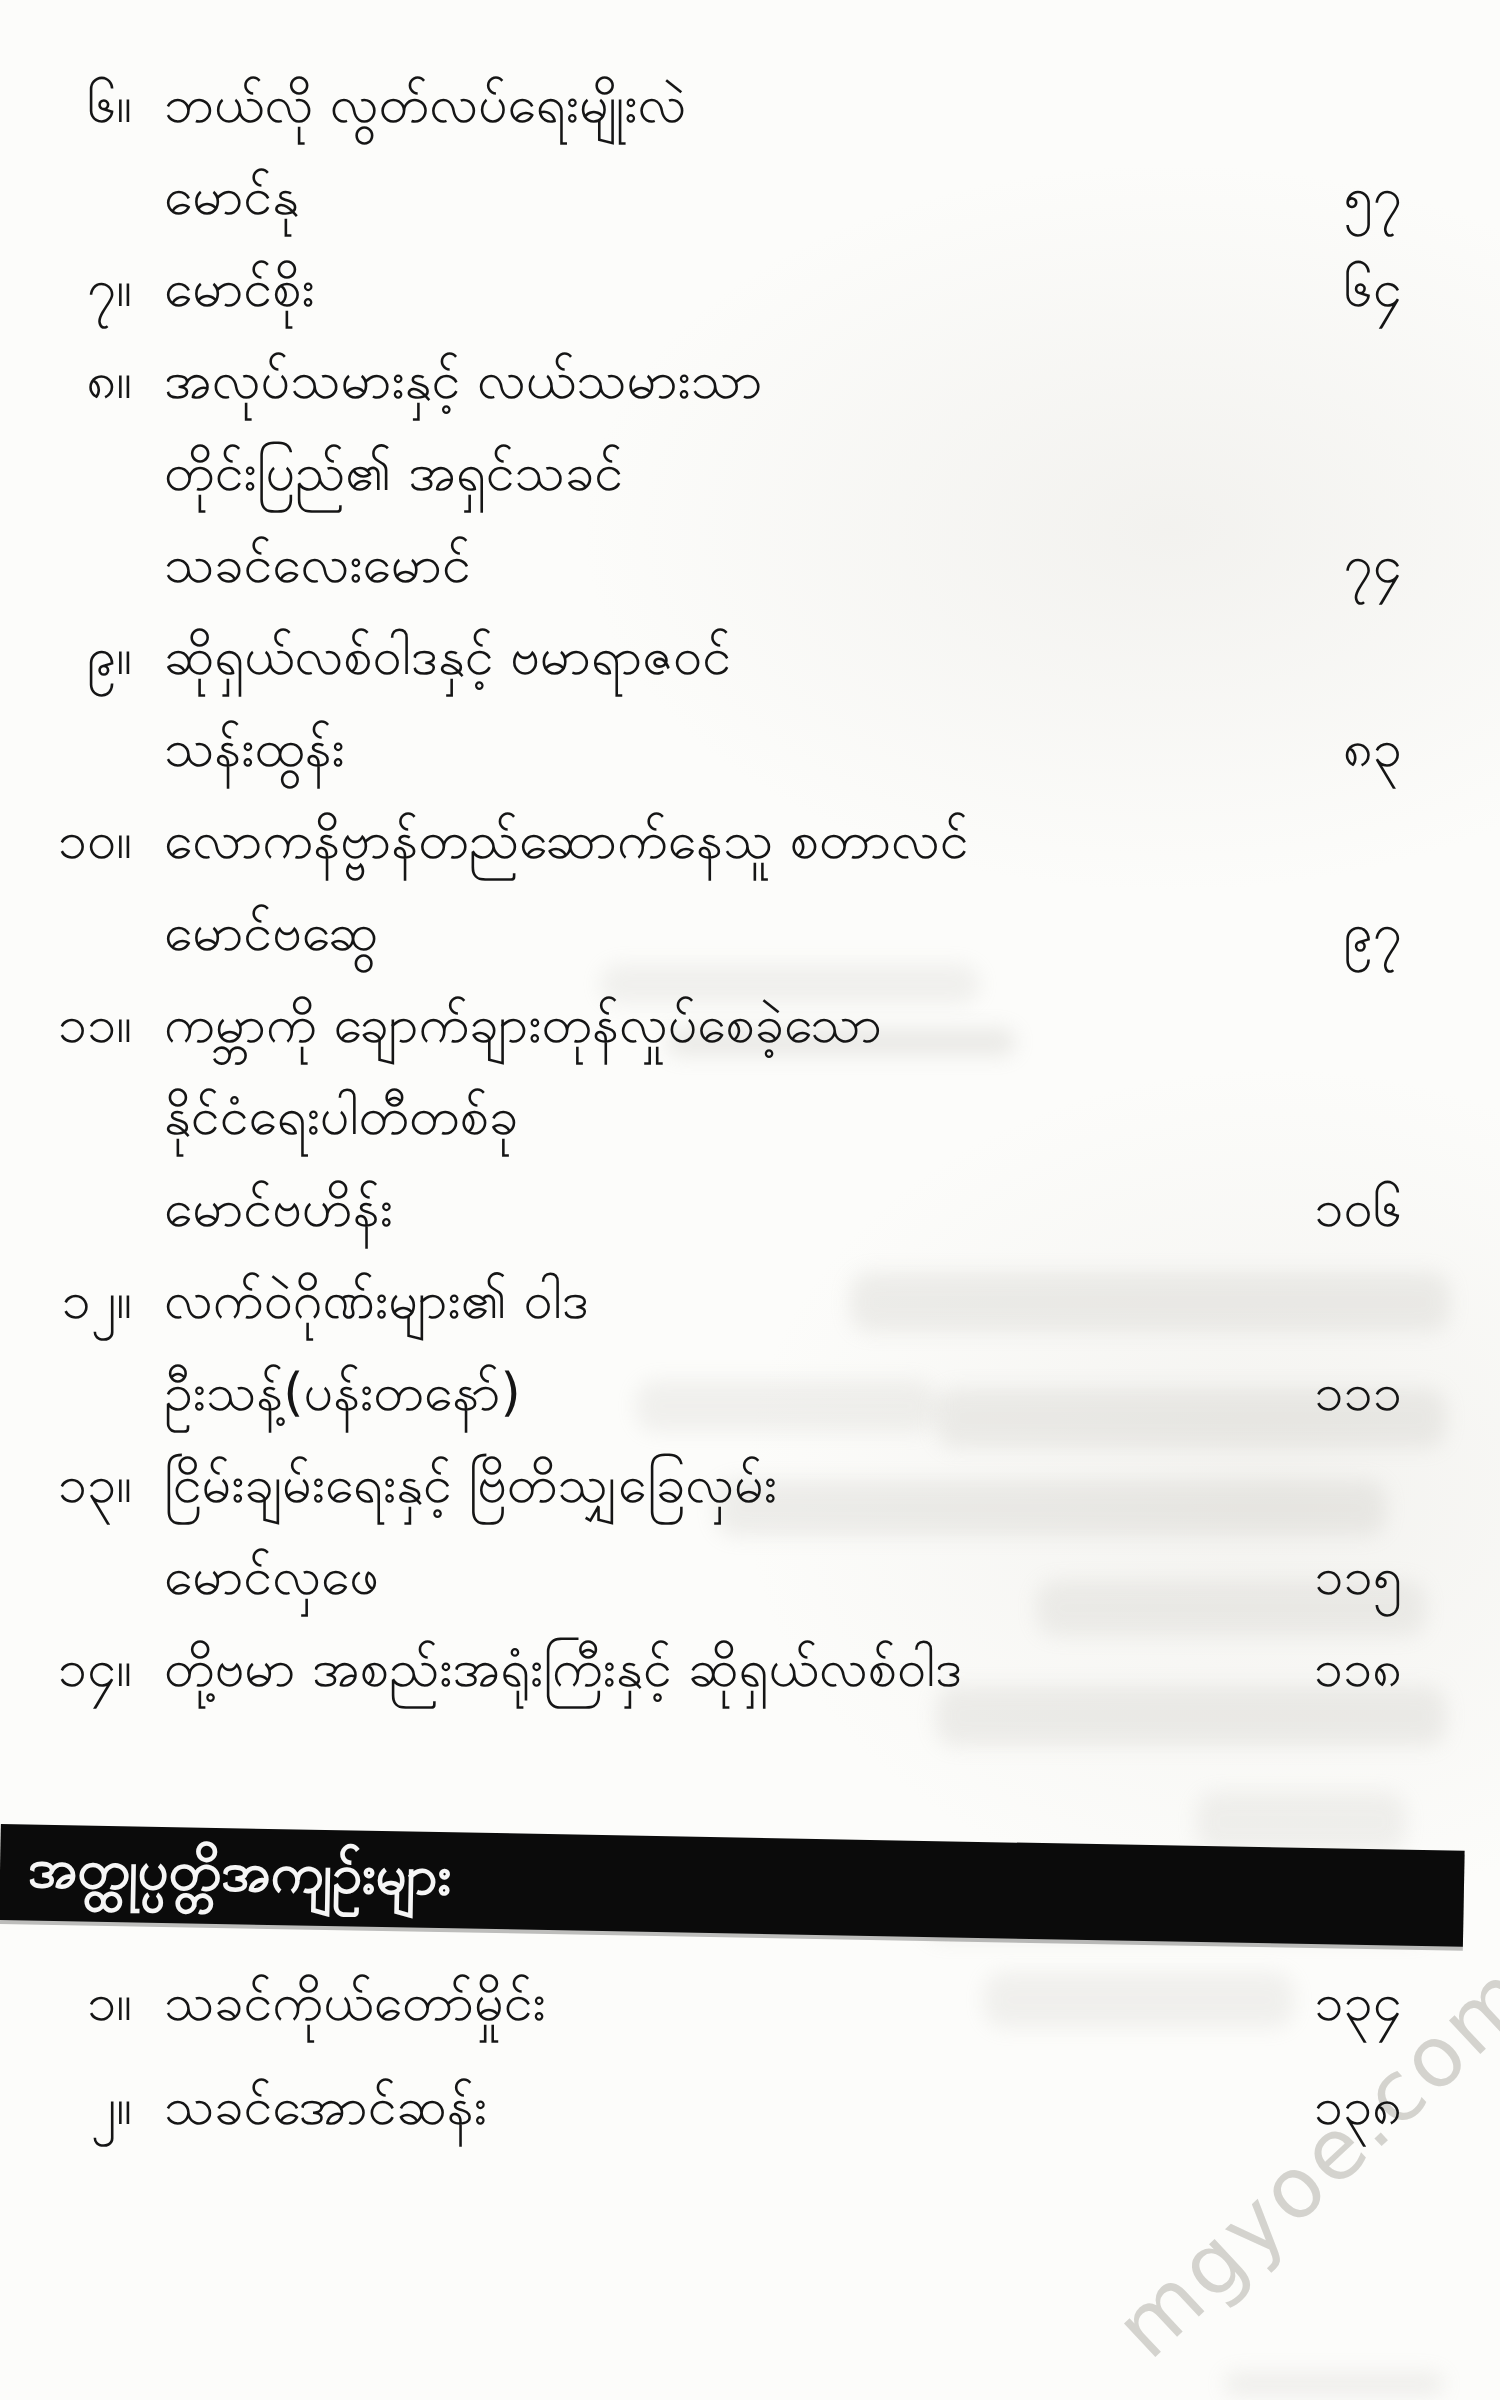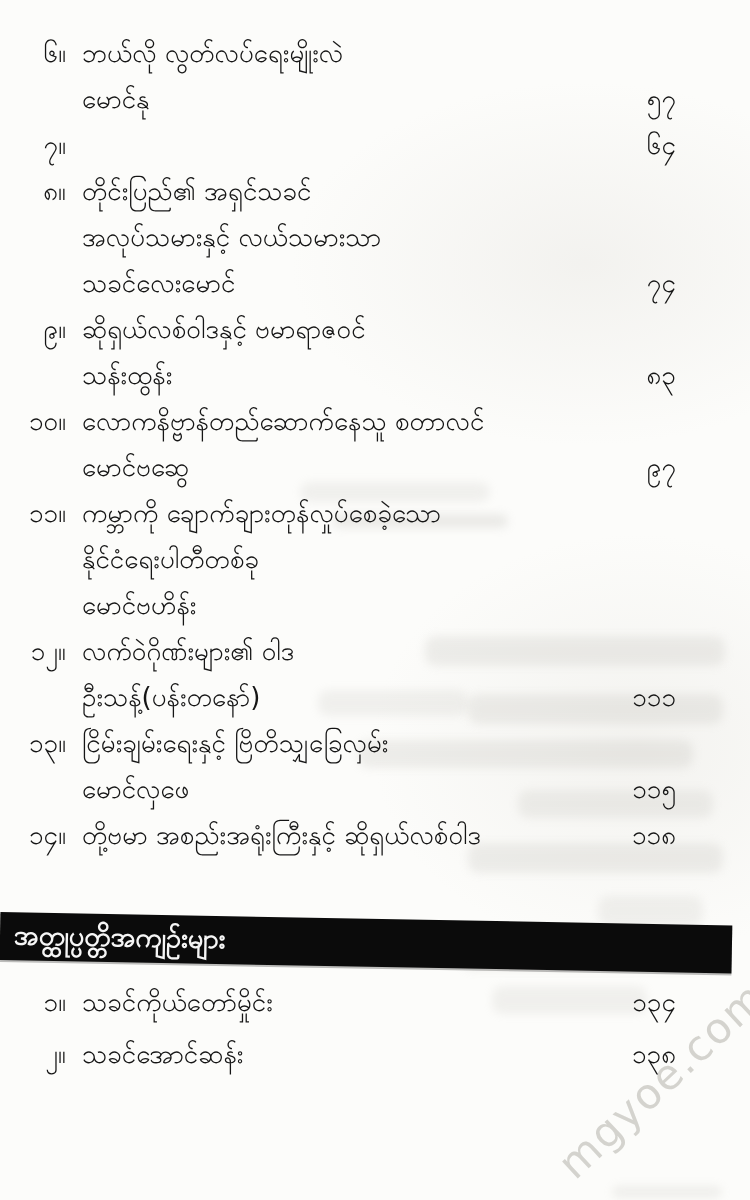--- a/index.html
+++ b/index.html
@@ -18,21 +18,21 @@
   .toc{position:relative;z-index:2;padding-top:30px;}
   .row{display:flex;align-items:flex-start;}
   .num{
     flex:none;width:66px;text-align:right;padding-right:16px;
     font-size:26px;line-height:46px;white-space:nowrap;
   }
   .body{flex:1;min-width:0;}
   .title{font-size:26px;line-height:46px;white-space:nowrap;}
   .author{font-size:26px;line-height:46px;font-weight:400;white-space:nowrap;}
   .page{
-    flex:none;width:130px;text-align:right;padding-right:74px;
+    flex:none;width:130px;text-align:right;padding-right:49px;
     align-self:flex-end;font-size:26px;line-height:46px;white-space:nowrap;
   }
 
   
   .section-banner{
     position:relative;z-index:3;
     margin-top:54px;width:732px;box-sizing:border-box;
     background:#0b0b0b;color:#f6f6f6;
     font-size:27px;font-weight:700;line-height:34px;
     padding:6px 10px 8px 14px;
@@ -95,29 +95,30 @@
     <div class="body">
           <div class="title">ဘယ်လို လွတ်လပ်ရေးမျိုးလဲ</div>
           <div class="author">မောင်နု</div>
         </div>
     <div class="page">၅၇</div>
   </div>
 
   <div class="row">
     <div class="num">၇။</div>
     <div class="body">
+          <div class="author">မောင်စိုး</div>
         </div>
     <div class="page">၆၄</div>
   </div>
 
   <div class="row">
     <div class="num">၈။</div>
     <div class="body">
+          <div class="title">အလုပ်သမားနှင့် လယ်သမားသာ</div>
           <div class="title">တိုင်းပြည်၏ အရှင်သခင်</div>
-          <div class="title">အလုပ်သမားနှင့် လယ်သမားသာ</div>
           <div class="author">သခင်လေးမောင်</div>
         </div>
     <div class="page">၇၄</div>
   </div>
 
   <div class="row">
     <div class="num">၉။</div>
     <div class="body">
           <div class="title">ဆိုရှယ်လစ်ဝါဒနှင့် ဗမာရာဇဝင်</div>
           <div class="author">သန်းထွန်း</div>
@@ -134,20 +135,21 @@
     <div class="page">၉၇</div>
   </div>
 
   <div class="row">
     <div class="num">၁၁။</div>
     <div class="body">
           <div class="title">ကမ္ဘာကို ချောက်ချားတုန်လှုပ်စေခဲ့သော</div>
           <div class="title">နိုင်ငံရေးပါတီတစ်ခု</div>
           <div class="author">မောင်ဗဟိန်း</div>
         </div>
+    <div class="page">၁၀၆</div>
   </div>
 
   <div class="row">
     <div class="num">၁၂။</div>
     <div class="body">
           <div class="title">လက်ဝဲဂိုဏ်းများ၏ ဝါဒ</div>
           <div class="author">ဦးသန့်(ပန်းတနော်)</div>
         </div>
     <div class="page">၁၁၁</div>
   </div>

